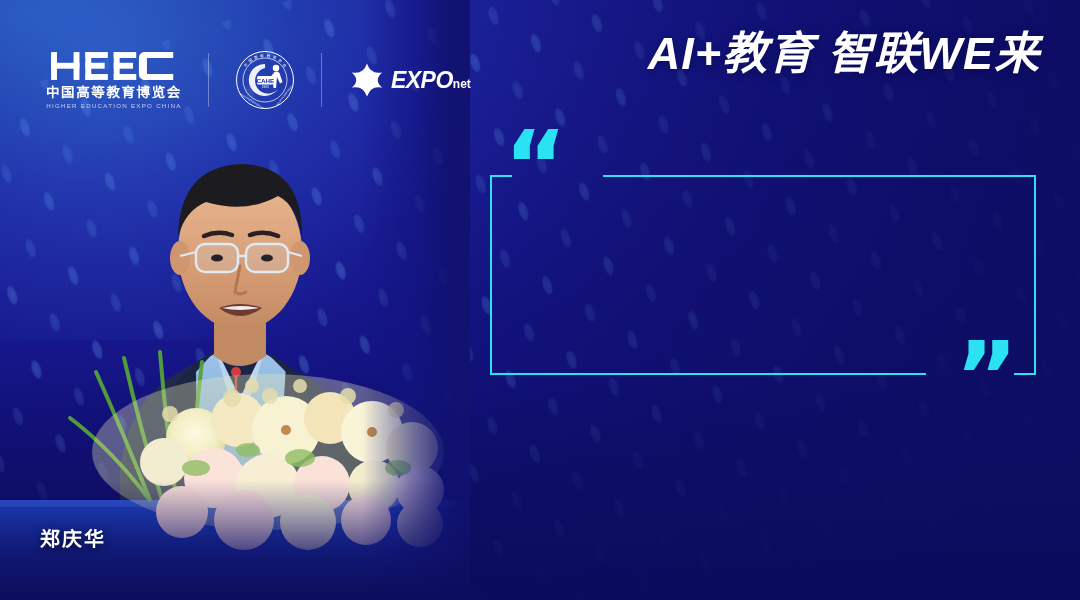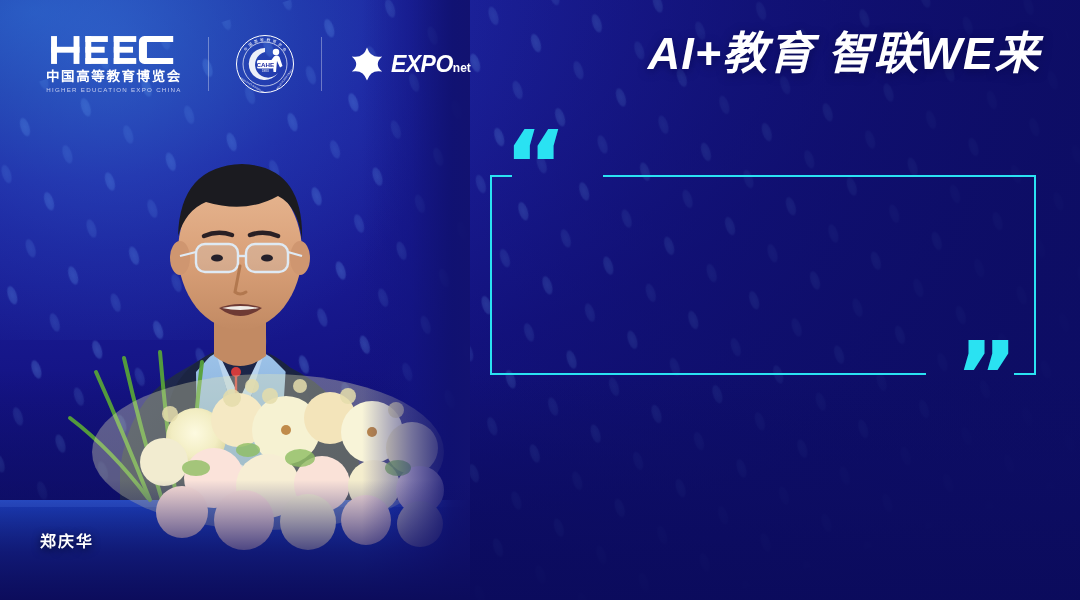--- a/index.html
+++ b/index.html
@@ -44,21 +44,21 @@
     position:absolute;left:0;right:0;bottom:0;height:230px;
     background:linear-gradient(to bottom, rgba(13,13,100,0) 0%, rgba(12,12,96,.55) 45%, rgba(11,11,92,.95) 100%);
   }
   .bg-glow-tl{
     position:absolute;left:-140px;top:-180px;width:620px;height:520px;
     background:radial-gradient(circle at 40% 45%, rgba(60,120,225,.45) 0%, rgba(45,90,205,.22) 42%, rgba(30,50,160,0) 72%);
   }
 
   
   .logos{
-    position:absolute;left:46px;top:34px;
+    position:absolute;left:46px;top:50px;
     display:flex;align-items:center;gap:0;
     z-index:6;
   }
   .logo-cell{display:flex;align-items:center;justify-content:center;padding:0 26px;}
   .logo-cell:first-child{padding-left:0;}
   .divider{width:1px;height:54px;background:rgba(255,255,255,.34);}
 
   
   .heec{display:flex;flex-direction:column;align-items:center;line-height:1;}
   .heec-mark{height:30px;display:block;}
@@ -116,21 +116,21 @@
   .photo-mask-b{
     position:absolute;left:0;right:0;bottom:0;height:120px;
     background:linear-gradient(to bottom, rgba(16,17,112,0) 0%, rgba(14,14,100,.75) 60%, rgba(12,12,92,1) 100%);
   }
 
   
   .speaker{
     position:absolute;left:40px;bottom:48px;z-index:8;
   }
   .speaker-name{
-    color:#fff;font-size:16px;font-weight:bold;letter-spacing:2px;
+    color:#fff;font-size:20px;font-weight:bold;letter-spacing:2px;
     text-shadow:0 2px 8px rgba(0,0,20,.8);
   }
   .speaker-title{
     color:#eef1ff;font-size:15px;font-weight:normal;letter-spacing:.8px;margin-top:9px;
     text-shadow:0 2px 8px rgba(0,0,20,.8);
   }
 
   
   .quote-wrap{
     position:absolute;left:490px;top:175px;width:546px;height:200px;z-index:7;

